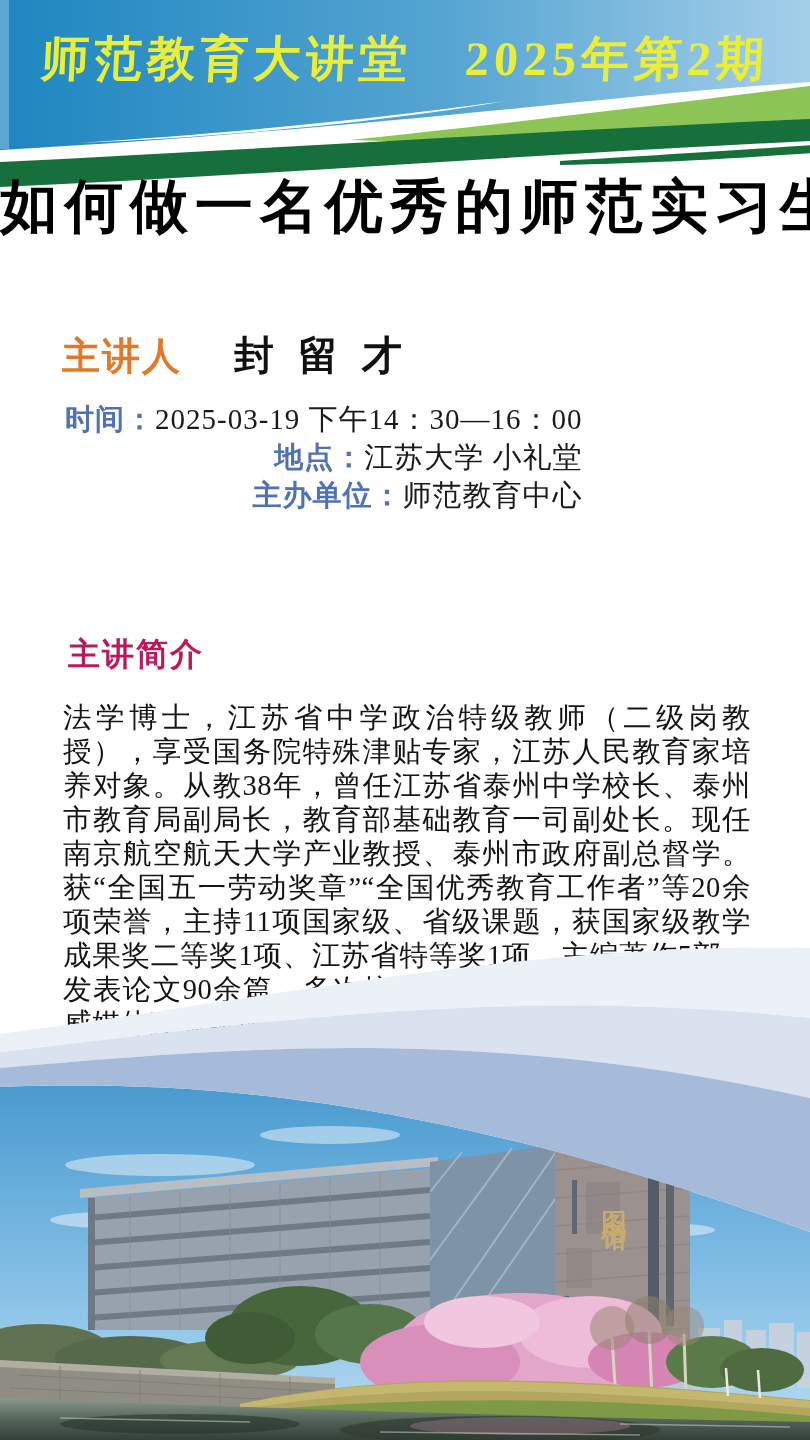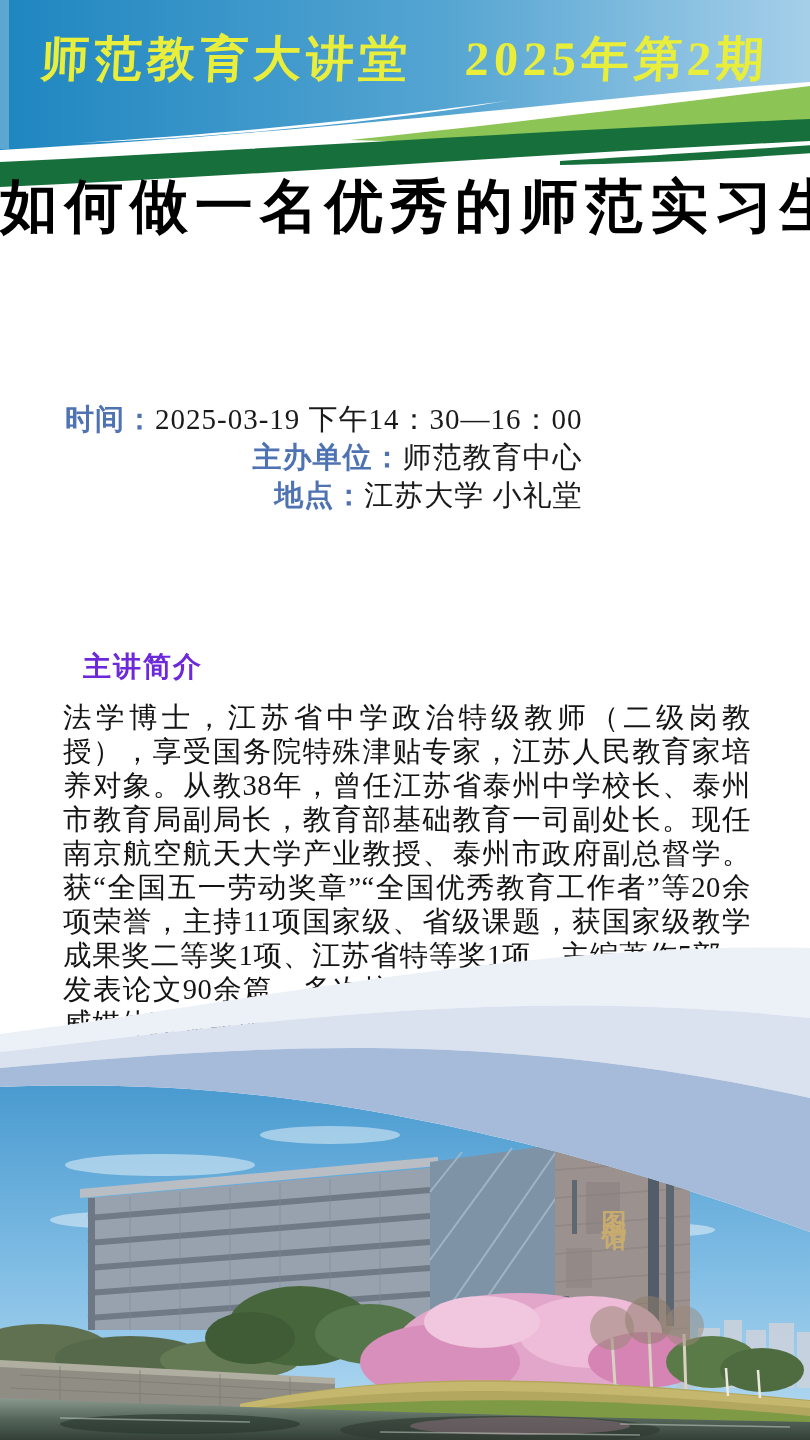--- a/index.html
+++ b/index.html
@@ -29,23 +29,23 @@
   }
   .speaker-name{
     display:inline-block;margin-left:48px;font-weight:bold;font-size:40px;
     color:#111;letter-spacing:24px;
   }
   .details{position:absolute;top:404px;left:65px;display:flex;flex-direction:column;gap:7px;align-items:flex-end;}
   .detail-row{font-size:29px;line-height:31px;white-space:nowrap;}
   .detail-label{color:#4f73b2;font-weight:bold;letter-spacing:1px;}
   .detail-value{color:#1a1a1a;letter-spacing:1px;}
   .bio-heading{
-    position:absolute;top:630px;left:65px;margin:18px;
+    position:absolute;top:630px;left:65px;margin:3px;
     font-family:"Liberation Sans","DejaVu Sans",sans-serif;
-    font-weight:bold;font-size:28px;color:#6d28d9;letter-spacing:2px;
+    font-weight:bold;font-size:32px;color:#be185d;letter-spacing:2px;
   }
   .bio-text{
     position:absolute;top:701px;left:63px;width:688px;margin:0;
     font-size:28.5px;line-height:34px;color:#141414;
     text-align:justify;letter-spacing:0.5px;
   }
 </style>
 </head>
 <body>
 
@@ -70,30 +70,34 @@
 
     <rect x="0" y="0" width="9" height="149" fill="#ffffff" opacity="0.28"></rect>
 
     <path fill="#ffffff" d="M78,143 C240,133 400,116 512,100 C380,123 220,137 78,143 Z"></path>
   </svg>
 
   <div class="banner-text">师范教育大讲堂　2025年第2期</div>
 
   <h1 class="main-title">如何做一名优秀的师范实习生</h1>
 
+  <div class="speaker-row">
+    <span class="speaker-label">主讲人</span>
+    <span class="speaker-name">封留才</span>
+  </div>
 
   <div class="details">
     <div class="detail-row">
       <span class="detail-label">时间：</span><span class="detail-value">2025-03-19 下午14：30—16：00</span>
     </div>
     <div class="detail-row">
-      <span class="detail-label">主办单位：</span><span class="detail-value">师范教育中心</span>
+      <span class="detail-label">地点：</span><span class="detail-value">江苏大学 小礼堂</span>
     </div>
     <div class="detail-row">
-      <span class="detail-label">地点：</span><span class="detail-value">江苏大学 小礼堂</span>
+      <span class="detail-label">主办单位：</span><span class="detail-value">师范教育中心</span>
     </div>
   </div>
 
   <h2 class="bio-heading">主讲简介</h2>
   <p class="bio-text">法学博士，江苏省中学政治特级教师（二级岗教授），享受国务院特殊津贴专家，江苏人民教育家培养对象。从教38年，曾任江苏省泰州中学校长、泰州市教育局副局长，教育部基础教育一司副处长。现任南京航空航天大学产业教授、泰州市政府副总督学。获“全国五一劳动奖章”“全国优秀教育工作者”等20余项荣誉，主持11项国家级、省级课题，获国家级教学成果奖二等奖1项、江苏省特等奖1项。主编著作5部，发表论文90余篇，多次接受央视、《人民日报》等权威媒体政策解读。</p>
 
   <svg class="ftr-svg" viewBox="0 0 810 510" preserveAspectRatio="none">
     <defs>
       <linearGradient id="sky" x1="0" y1="0" x2="0" y2="1">
         <stop offset="0" stop-color="#3f94cc"></stop>

